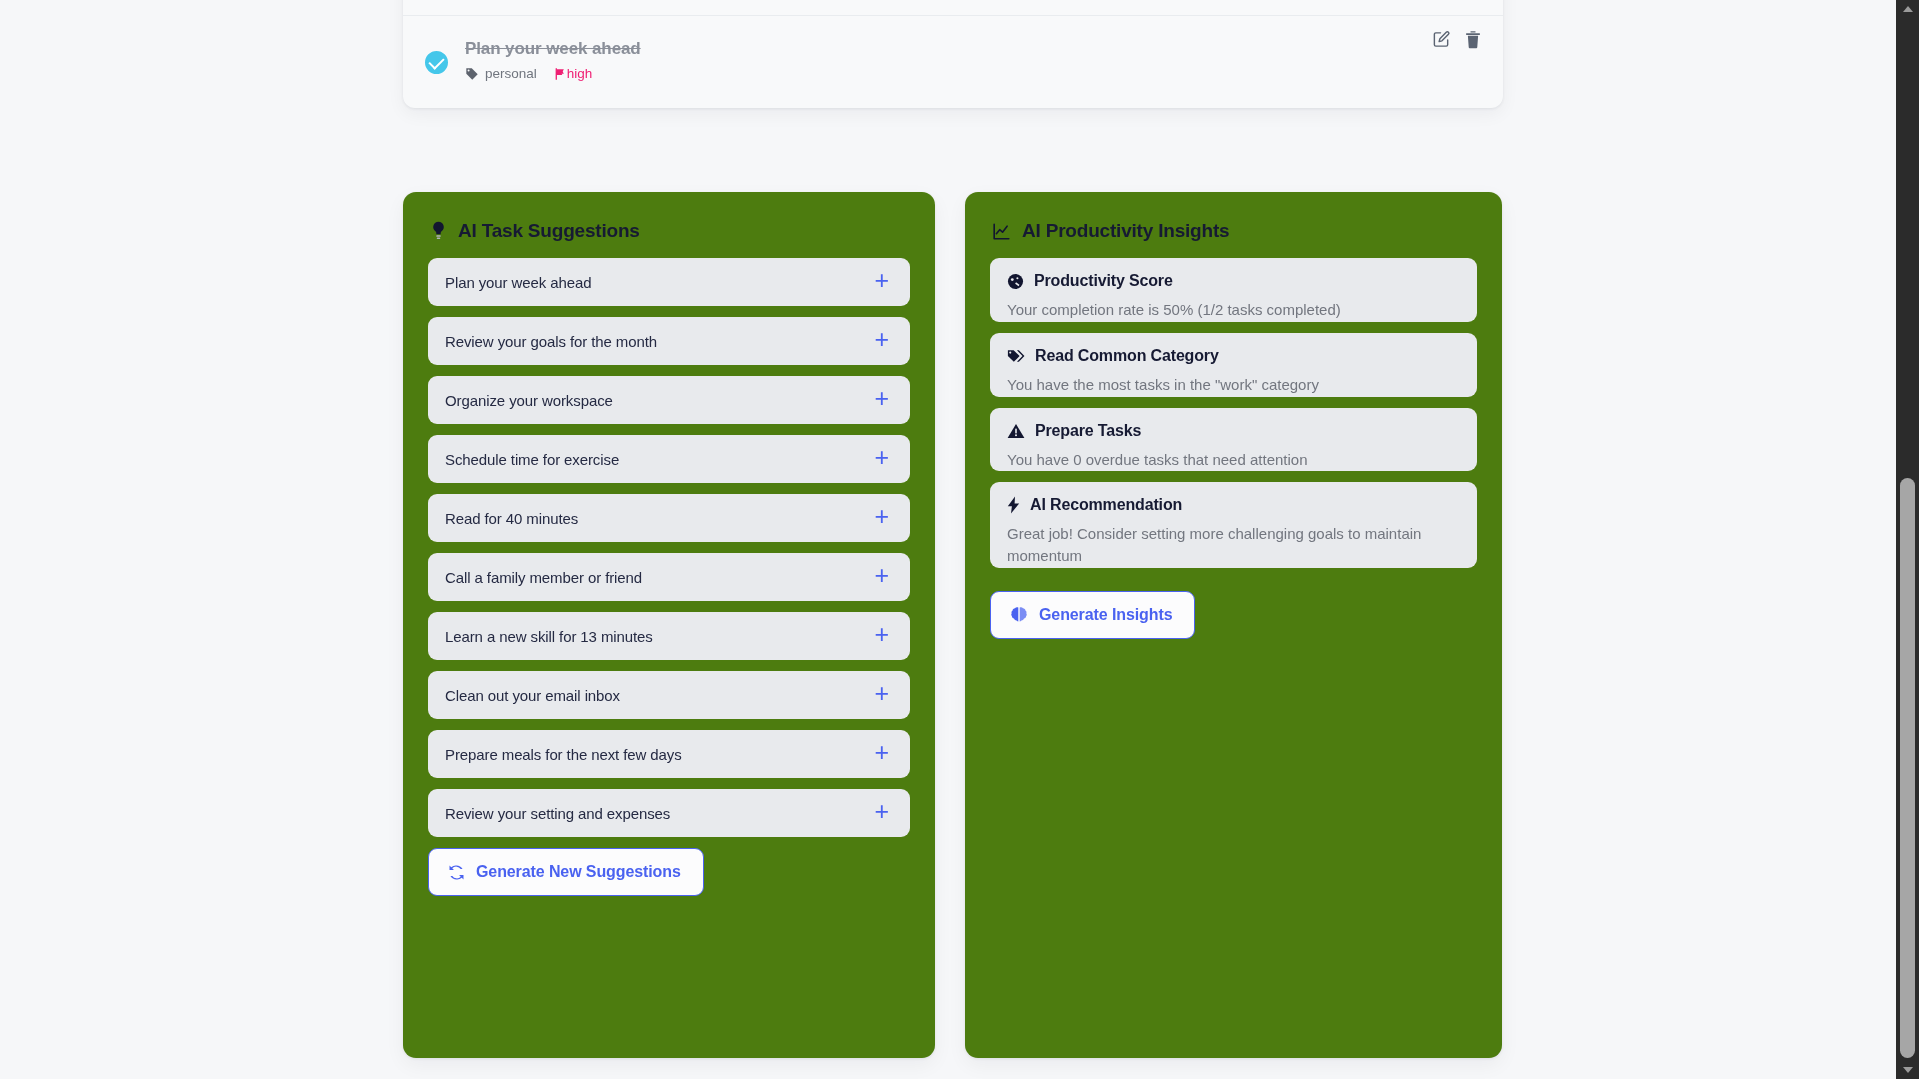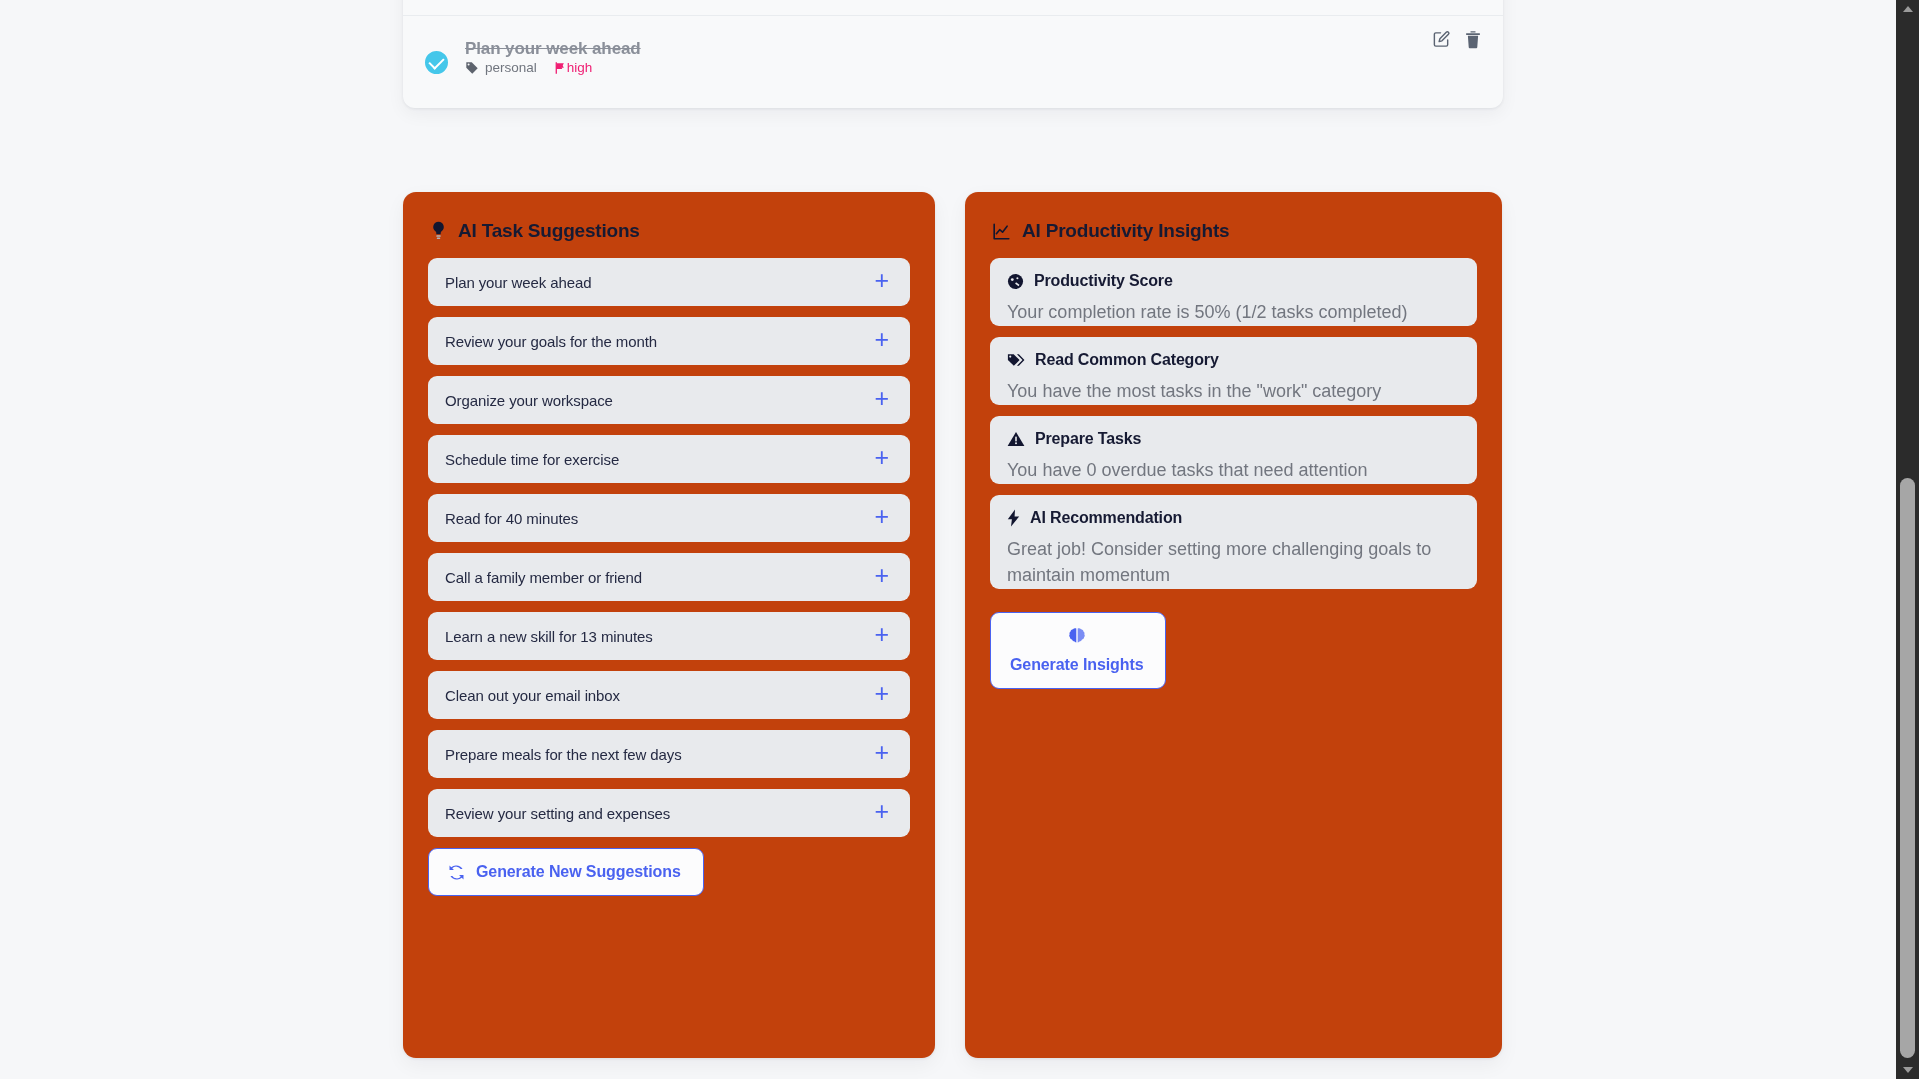--- a/index.html
+++ b/index.html
@@ -82,20 +82,21 @@
     line-height: 1.3;
     color: #1b1f38;
   }
   .task-row.completed .task-title {
     font-weight: bold;
     color: #8a8f99;
     text-decoration: line-through;
   }
 
   .task-meta {
+    margin-top: 6px;
     display: flex;
     align-items: center;
     gap: 7px;
     font-size: 13.5px;
   }
   .meta-cat { color: #70757e; display: flex; align-items: center; gap: 6px; }
   .meta-pri { display: flex; align-items: center; margin-left: 9px; }
   .meta-pri.high   { color: #ef1f73; }
 
   .task-actions {
@@ -113,21 +114,21 @@
     color: #5b6472;
     background: none; border: none; padding: 0;
   }
 
   
   .panels { position: absolute; left: 403px; top: 192px; }
 
   .panel {
     position: absolute;
     top: 0;
-    background: #c2410c;
+    background: #4d7c0f;
     border-radius: 13px;
     box-shadow: 0 1px 3px rgba(16,24,40,.07), 0 7px 20px rgba(16,24,40,.05);
     height: 866px;
   }
   .panel-left  { left: 0;     width: 532px; }
   .panel-right { left: 562px; width: 537px; }
 
   .panel-title {
     display: flex;
     align-items: center;
@@ -179,21 +180,21 @@
     border-radius: 9px;
     color: #4a62f0;
     font-size: 16px;
     font-weight: bold;
     letter-spacing: -.1px;
     padding: 14px 22px 14px 19px;
     cursor: pointer;
     font-family: "Liberation Sans", sans-serif;
   }
   .btn-gen-suggestions { margin: 0 0 0 25px; }
-  .btn-gen-insights    { margin: 12px 0 0 25px; flex-direction: column; }
+  .btn-gen-insights    { margin: 12px 0 0 25px; }
 
   
   .insight-list { padding: 16px 25px 0 25px; }
 
   .insight-card {
     background: #e8eaed;
     border-radius: 9px;
     padding: 14px 17px 1px 17px;
     margin-bottom: 11px;
   }
@@ -201,21 +202,21 @@
     display: flex;
     align-items: center;
     gap: 10px;
     font-size: 16px;
     font-weight: bold;
     letter-spacing: -.15px;
     color: #161a33;
   }
   .insight-text {
     margin-top: 9px;
-    font-size: 18px;
+    font-size: 15px;
     line-height: 1.45;
     color: #72767f;
   }
 
   
   .scrollbar {
     position: absolute;
     right: 0; top: 0;
     width: 23px;
     height: 1079px;

